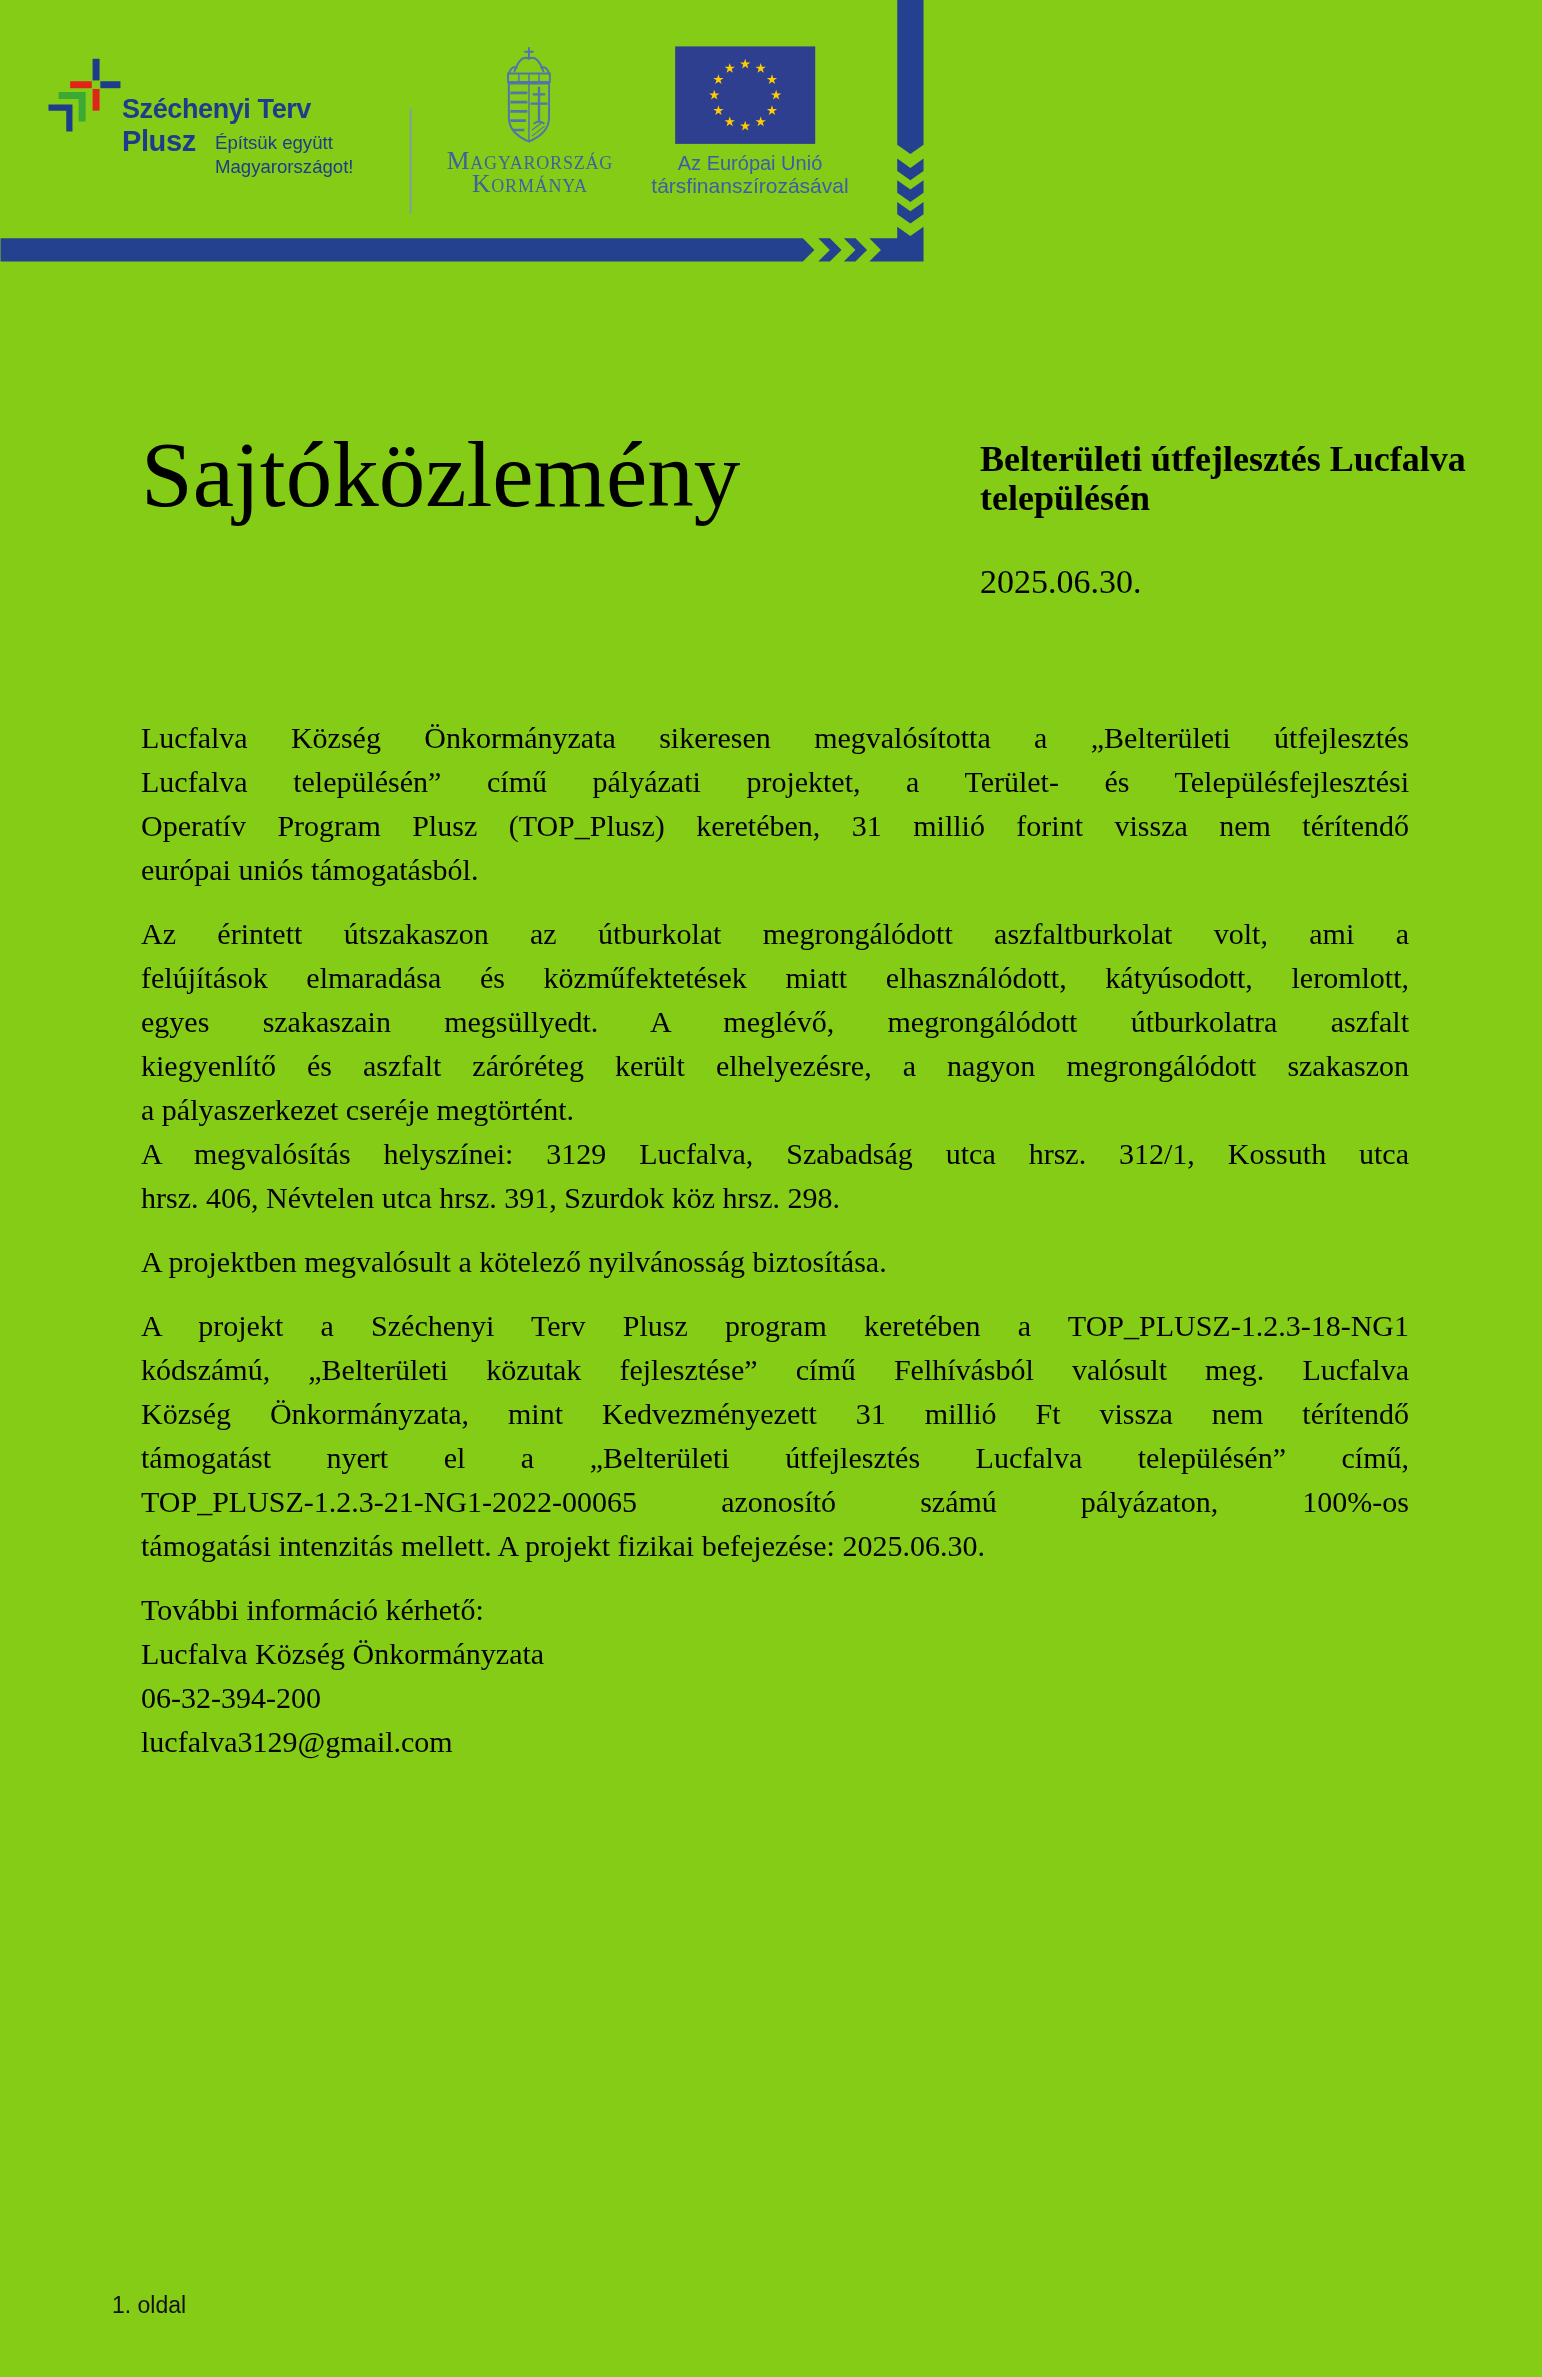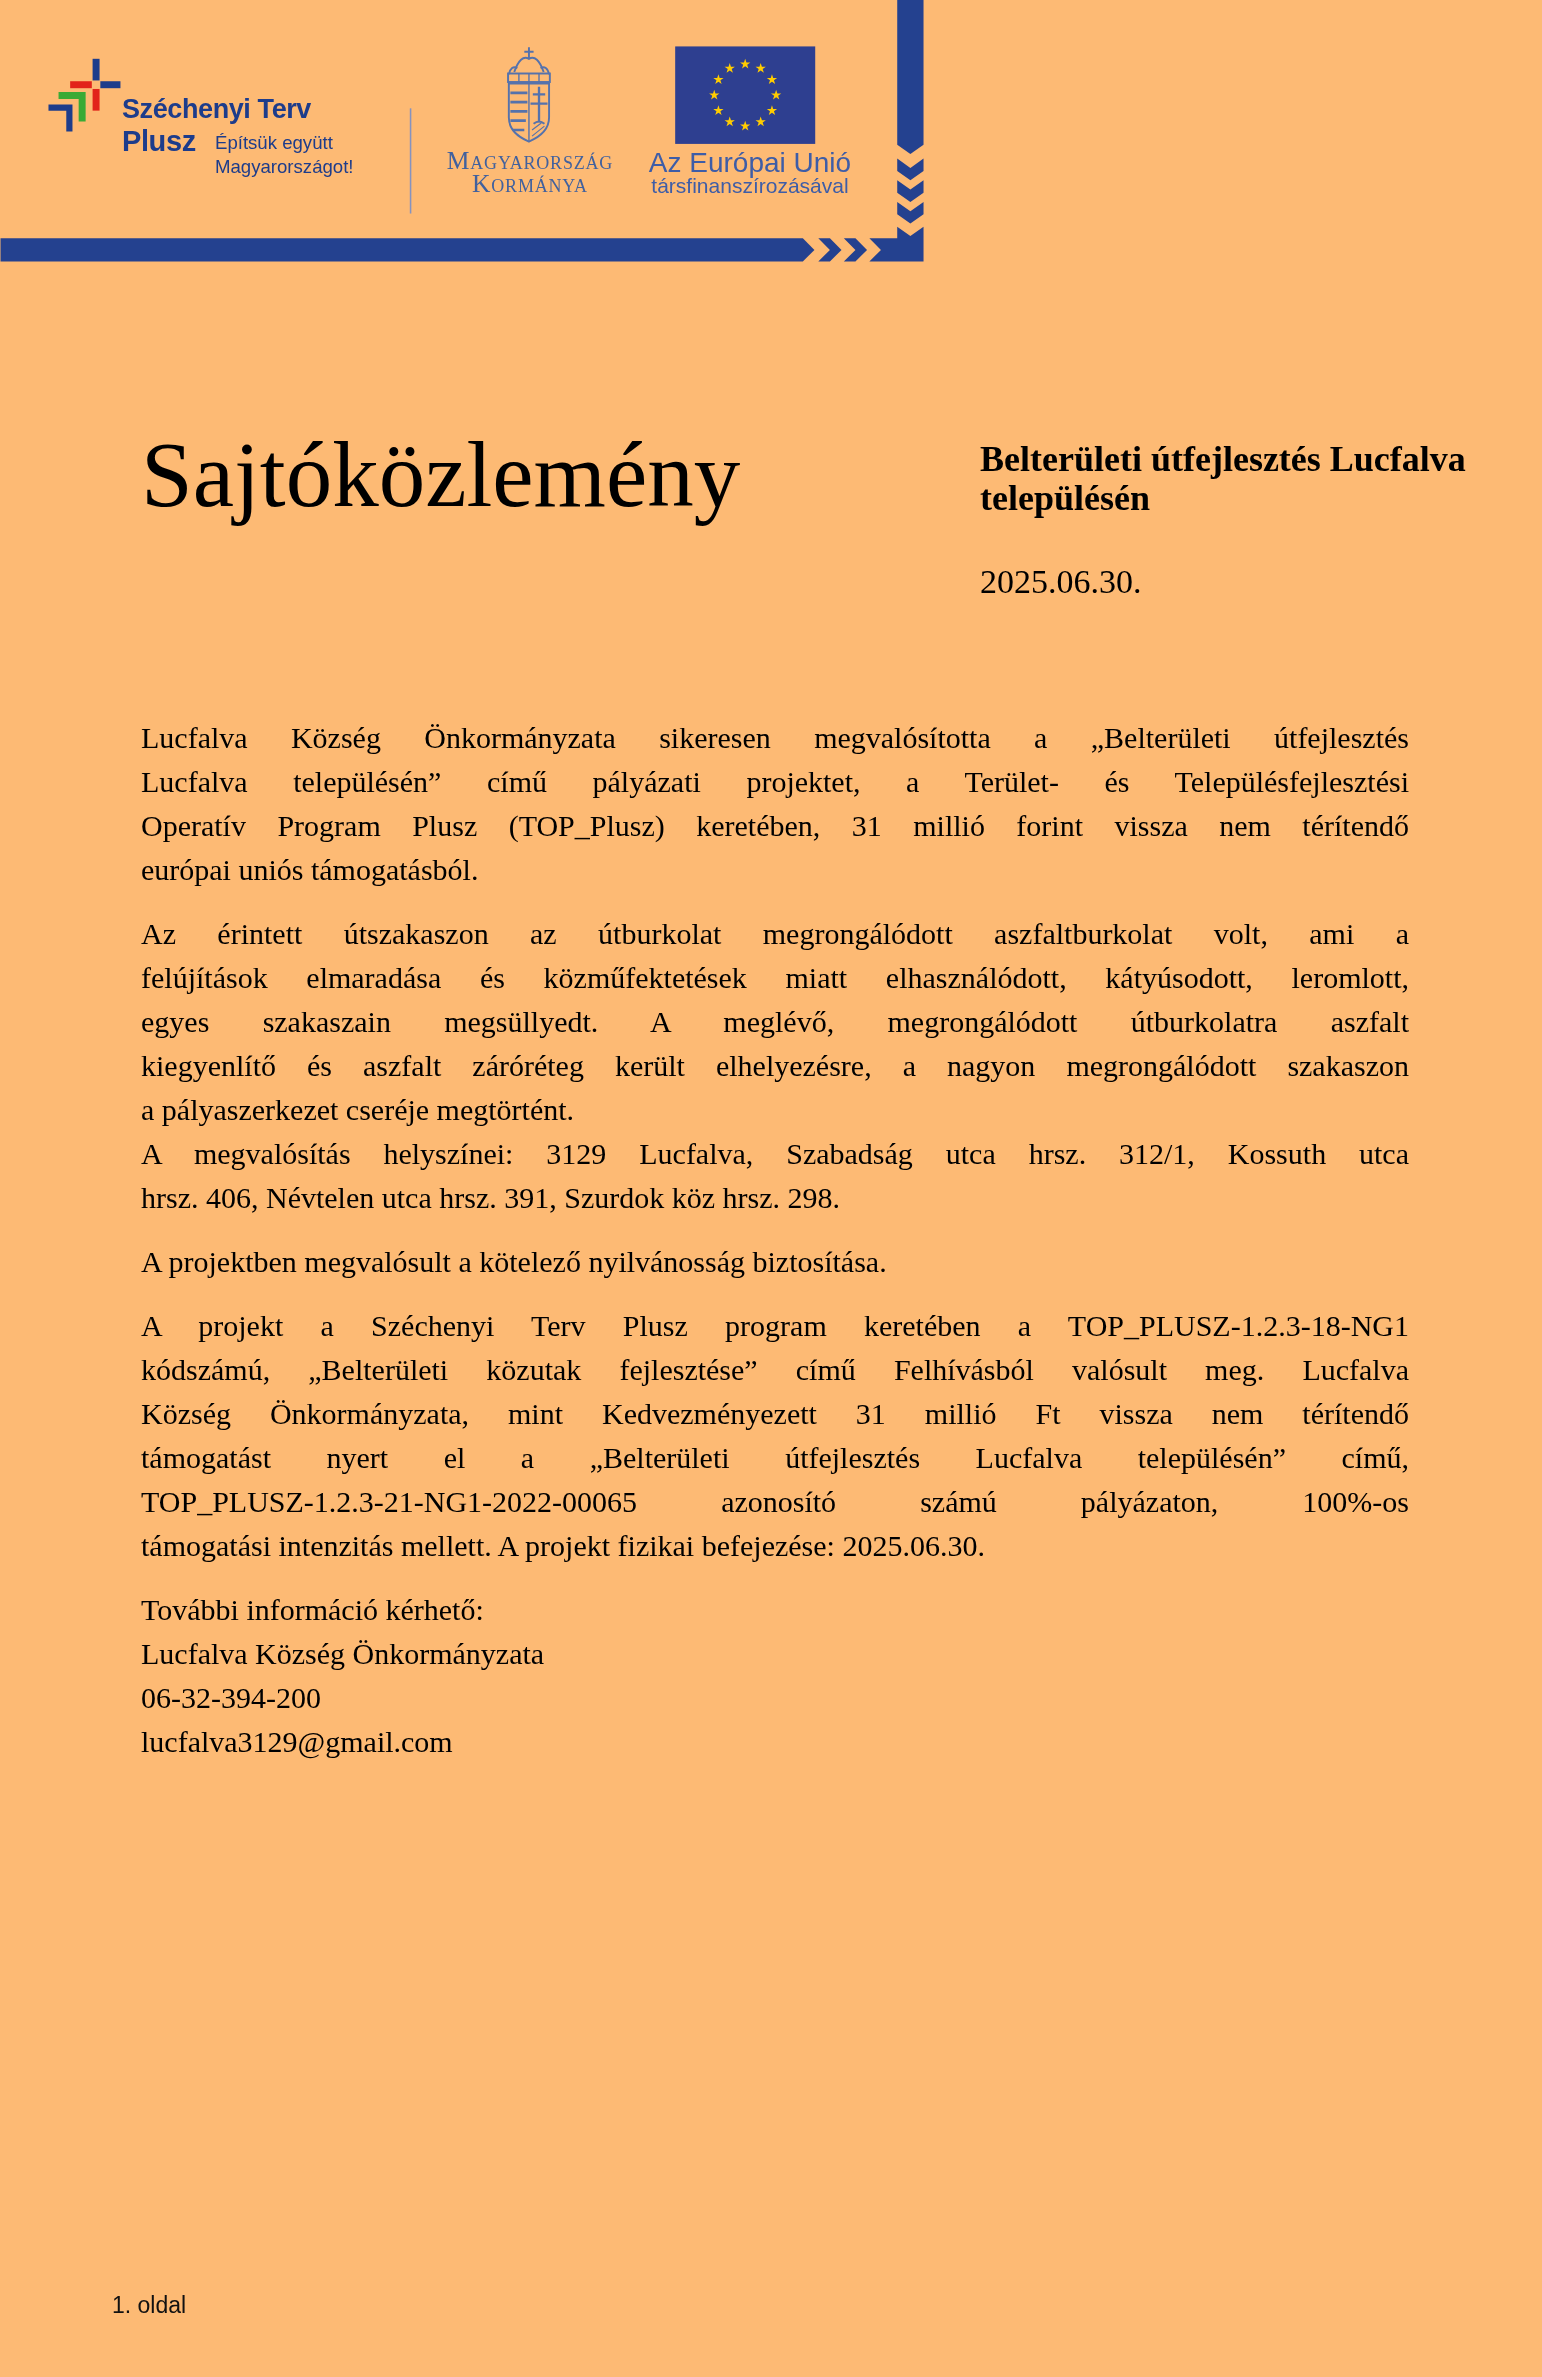--- a/index.html
+++ b/index.html
@@ -1,20 +1,20 @@
 <!DOCTYPE html>
 <html style="font-size:12.4px"><head>
 <meta charset="utf-8">
 <style>
   html, body { margin: 0; padding: 0; background: #ffffff; }
   .page {
     position: relative;
     width: 1543px;
     height: 2377px;
-    background: #fdba74;
+    background: #84cc16;
     font-family: "Liberation Serif", serif;
     color: #000000;
     overflow: hidden;
   }
   .header-art { position: absolute; left: 0; top: 0; }
 
   
   .sz-line1 {
     position: absolute; left: 122px; top: 95px;
     font-family: "Liberation Sans", sans-serif;
@@ -44,21 +44,21 @@
   }
   .gov-line1 { font-size: 25.5px; line-height: 23px; letter-spacing: 0.8px; }
   .gov-line2 { font-size: 25.5px; line-height: 23px; letter-spacing: 0.8px; }
 
   
   .eu-block {
     position: absolute; left: 626px; top: 152px; width: 248px;
     text-align: center; color: #3E5DA7;
     font-family: "Liberation Sans", sans-serif;
   }
-  .eu-line1 { font-size: 28px; line-height: 22.5px; }
+  .eu-line1 { font-size: 20px; line-height: 22.5px; }
   .eu-line2 { font-size: 21px; line-height: 22.5px; }
 
   
   .doc-title {
     position: absolute; left: 141px; top: 428px;
     font-size: 93px; line-height: 93px; font-weight: normal;
     white-space: nowrap;
   }
   .doc-head-right {
     position: absolute; left: 980px; top: 440px; width: 534px;

